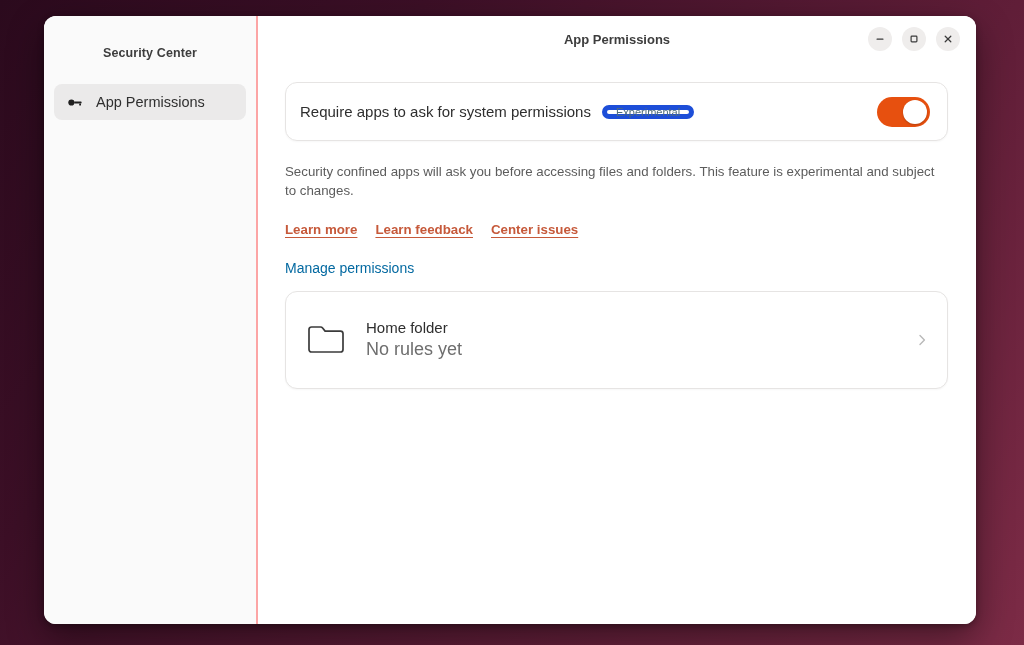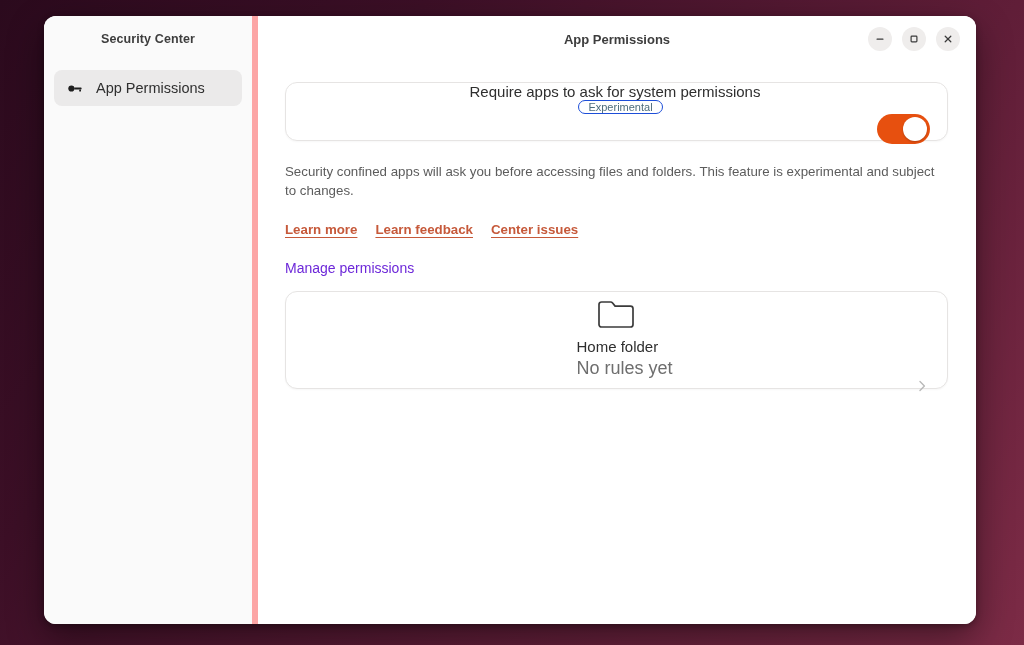--- a/index.html
+++ b/index.html
@@ -29,24 +29,24 @@
     overflow: hidden;
     display: flex;
     box-shadow: 0 14px 36px rgba(0,0,0,0.42), 0 2px 6px rgba(0,0,0,0.3);
   }
 
   
   .sidebar {
     width: 214px;
     flex: 0 0 214px;
     background: #fafafa;
-    border-right: 6px solid #fca5a5;
+    border-right: 2px solid #fca5a5;
     display: flex;
     flex-direction: column;
-    padding-top: 0;
+    padding-top: 14px;
   }
 
   .sidebar-header {
     height: 46px;
     display: flex;
     align-items: center;
     justify-content: center;
     font-size: 12.5px;
     font-weight: 700;
     color: #3d3d3d;
@@ -130,21 +130,20 @@
   
   .page {
     padding: 20px 28px 0 27px;
   }
 
   .card {
     background: #ffffff;
     border: 1px solid #e6e4e3;
     border-radius: 12px;
     box-shadow: 0 1px 2px rgba(0,0,0,0.035);
-    flex-direction: column;
   }
 
   .toggle-card {
     height: 59px;
     display: flex;
     align-items: center;
     padding: 0 17px 0 14px;
     margin-bottom: 22px;
   }
 
@@ -152,21 +151,21 @@
     font-size: 15px;
     color: #2e2e2e;
   }
 
   .badge {
     display: inline-flex;
     align-items: center;
     height: 14px;
     padding: 0 9px;
     margin-left: 11px;
-    border: 1px solid #1d4ed8;
+    border: 5px solid #1d4ed8;
     border-radius: 10px;
     font-size: 11px;
     color: #4e6d7c;
     white-space: nowrap;
   }
 
   .switch {
     margin-left: auto;
     width: 53px;
     height: 30px;
@@ -204,21 +203,21 @@
     font-size: 13.3px;
     font-weight: 700;
     color: #c6593a;
     text-decoration: underline;
     text-underline-offset: 3px;
     cursor: pointer;
   }
 
   .section-label {
     font-size: 14px;
-    color: #6d28d9;
+    color: #0369a1;
     margin-bottom: 15px;
   }
 
   .list-card {
     height: 98px;
     display: flex;
     align-items: center;
     padding: 0 18px 0 17px;
     margin-bottom: 20px;
     cursor: pointer;

